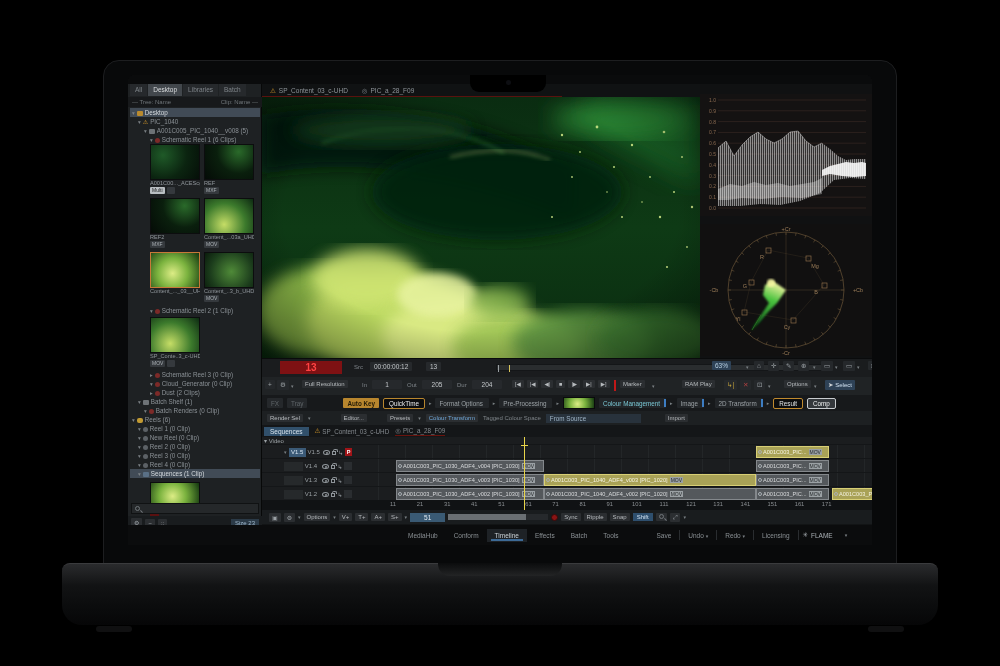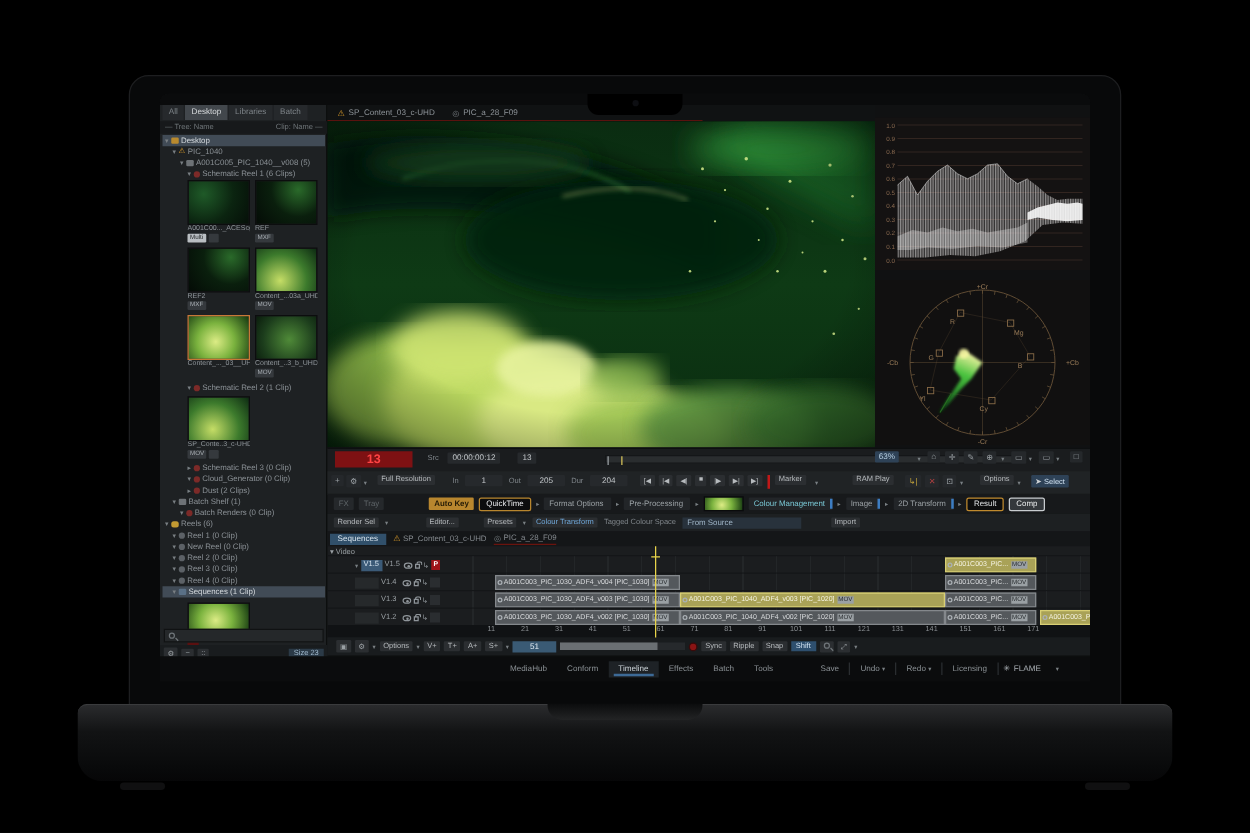--- a/index.html
+++ b/index.html
@@ -67,21 +67,21 @@
   .warn{color:#d89a2a;font-size:6.5px;}
   .dotic{color:#7e8489;font-size:6.5px;}
   #viewer-underline{position:absolute;left:134px;top:21px;width:300px;height:1px;background:#5a120e;}
   #viewer{position:absolute;left:134px;top:22px;width:438px;height:261px;background:#04140a;overflow:hidden;}
   
   #right-panel{position:absolute;left:572px;top:9px;width:172px;height:274px;background:#101112;}
   #waveform{position:absolute;left:0;top:10px;}
   #vectorscope{position:absolute;left:0;top:140px;}
   
   #transport{position:absolute;left:134px;top:283px;width:610px;height:37px;background:#1a1c1e;border-top:1px solid #0a0b0c;}
-  .rowA{position:absolute;left:0;top:0;width:610px;height:18px;}
+  .rowA{position:absolute;left:12px;top:0;width:610px;height:18px;}
   .rowB{position:absolute;left:0;top:18px;width:610px;height:19px;background:#202325;}
   #tc-frame{position:absolute;left:6px;top:2px;width:62px;height:13px;background:#7e1113;color:#ff4343;
     font-size:10px;font-weight:bold;text-align:center;line-height:13px;}
   .lbl{color:#7e8489;font-size:6px;}
   .valbox{background:#26292c;color:#c3c7ca;font-size:6.5px;padding:1px 4px;border-radius:1px;}
   #scrub{position:absolute;left:222px;top:5px;width:336px;height:7px;background:#2a2d2f;border:1px solid #141618;}
   #scrub .tick{position:absolute;left:12px;top:0;width:1px;height:7px;background:#d8c45a;}
   #scrub .tick0{position:absolute;left:1px;top:0;width:1px;height:7px;background:#9aa0a4;}
   #zoombox{position:absolute;left:438px;top:2px;}
   .ibtn{display:inline-block;background:#25282b;color:#9aa0a4;font-size:6.5px;padding:1px 3px;border-radius:1px;}

